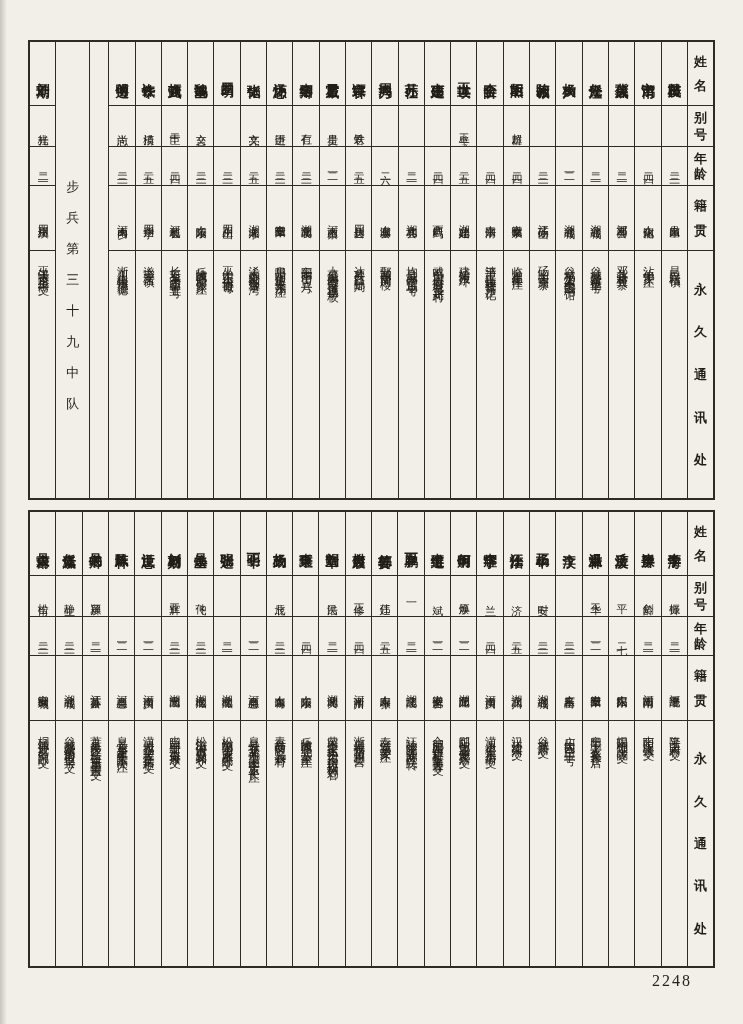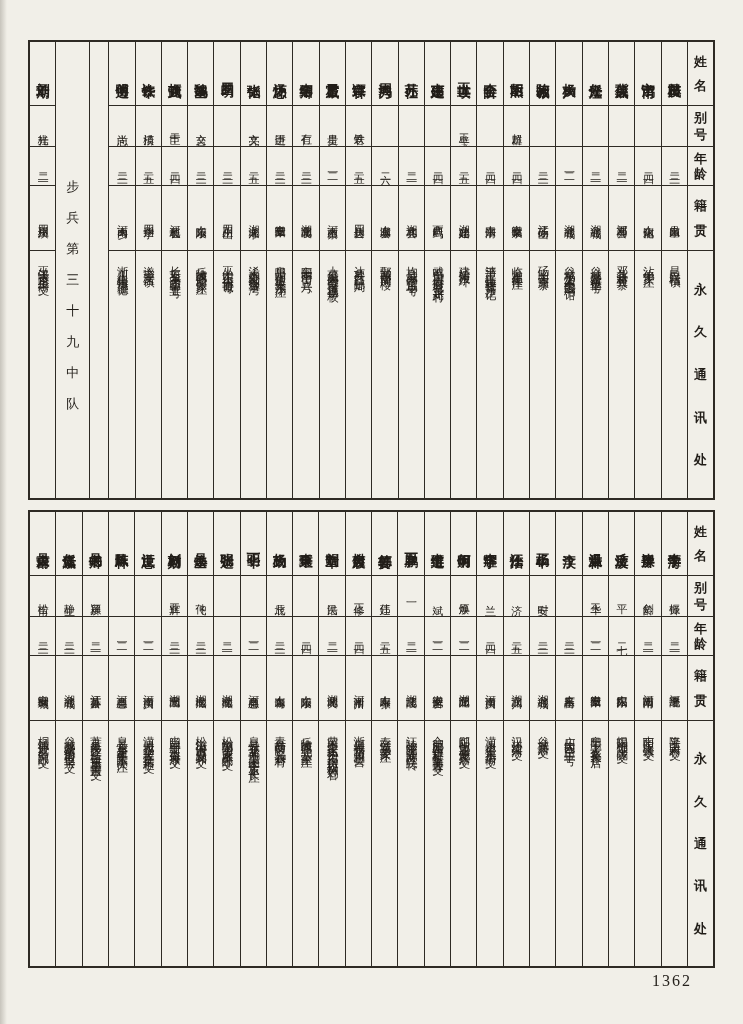--- a/index.html
+++ b/index.html
@@ -486,14 +486,14 @@
         </div>
         <div class="cell address-cell hcell">
           <span>永</span>
           <span>久</span>
           <span>通</span>
           <span>讯</span>
           <span>处</span>
         </div>
       </div>
     </div>
-  <div class="page-number">1362</div>
+  <div class="page-number">2248</div>
 </div>
 
 </body></html>

